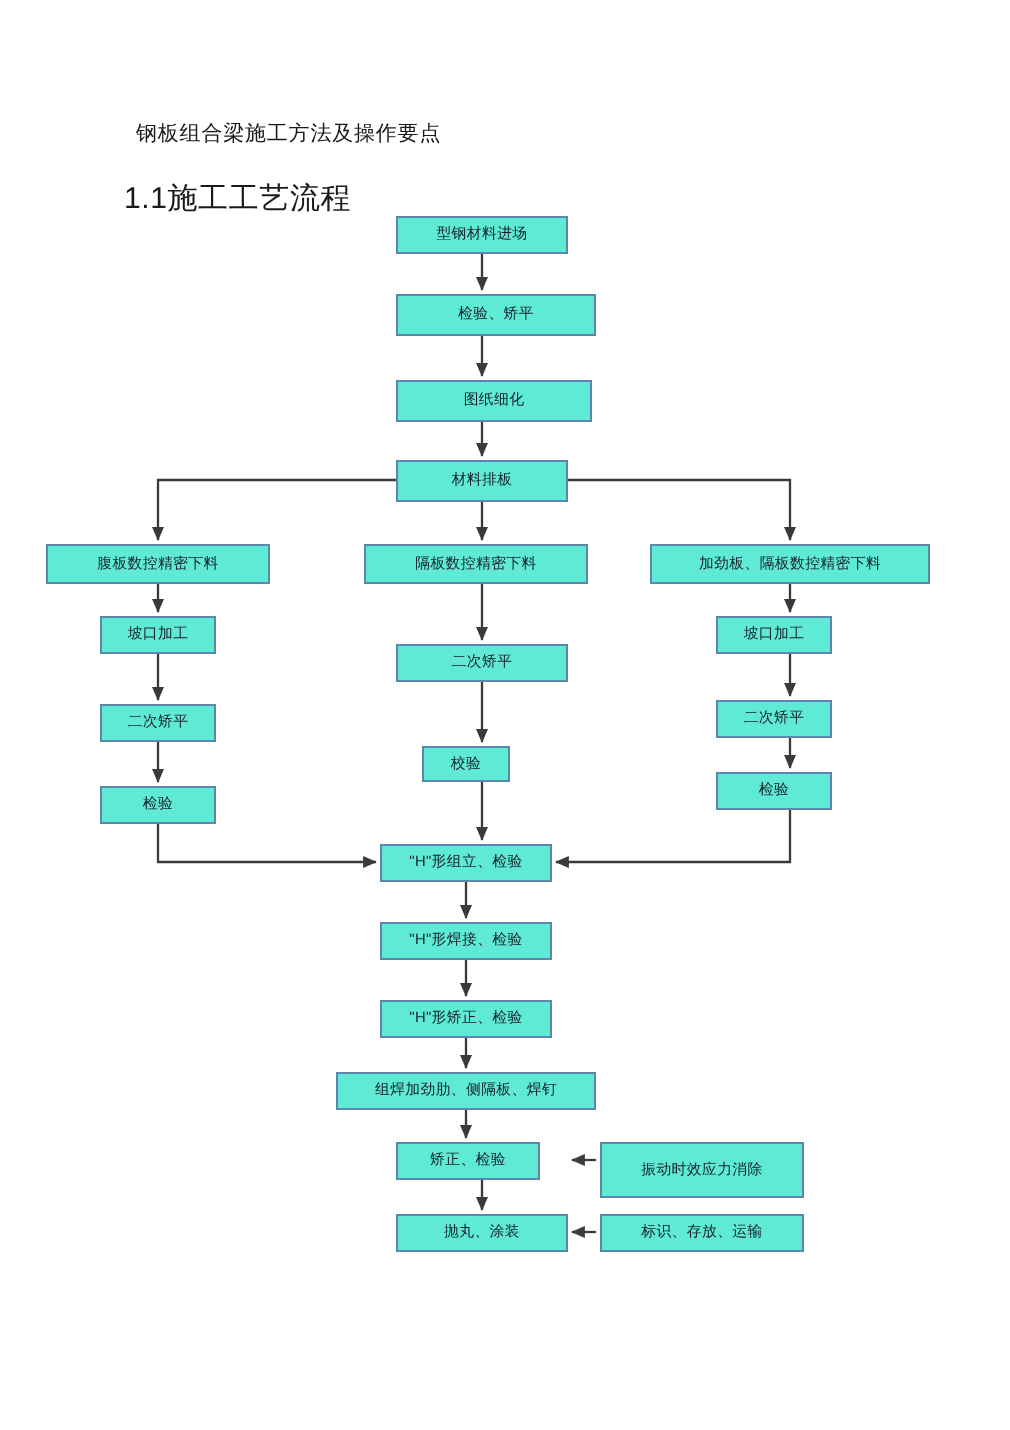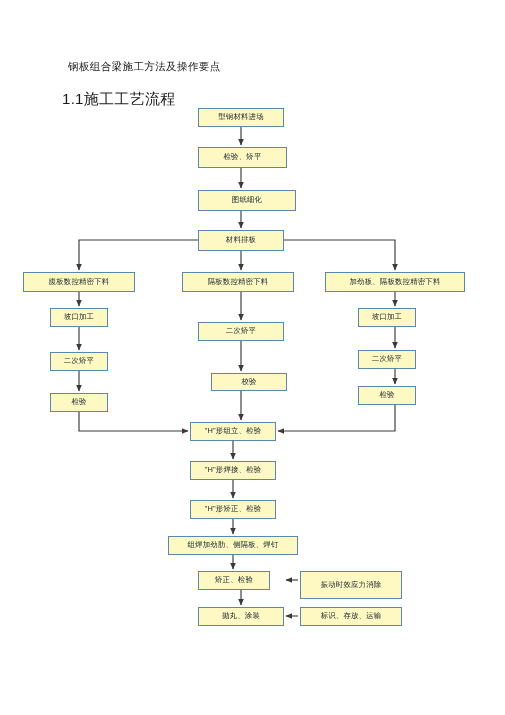--- a/index.html
+++ b/index.html
@@ -40,21 +40,21 @@
   #flow-svg {
     position: absolute;
     left: 0;
     top: 0;
     width: 505px;
     height: 715px;
   }
   .node {
     position: absolute;
     box-sizing: border-box;
-    background: #fef9c3;
+    background: #5eead4;
     border: 1px solid #5a88ab;
     display: flex;
     align-items: center;
     justify-content: center;
     font-size: 7.4px;
     color: #16212b;
     letter-spacing: 0.2px;
     text-align: center;
     line-height: 1.15;
     white-space: nowrap;
@@ -105,31 +105,31 @@
       <path d="M233,555 L233,569"></path>
       <path d="M241,590 L241,605"></path>
 
       <path d="M298,580 L286,580"></path>
       <path d="M298,616 L286,616"></path>
     </g>
   </svg>
 
   <div id="nodes">
       <div class="node" style="left: 198px; top: 108px; width: 86px; height: 19px;">型钢材料进场</div>
-      <div class="node" style="left: 198px; top: 147px; width: 89px; height: 21px;">检验、矫平</div>
+      <div class="node" style="left: 198px; top: 147px; width: 100px; height: 21px;">检验、矫平</div>
       <div class="node" style="left: 198px; top: 190px; width: 98px; height: 21px;">图纸细化</div>
       <div class="node" style="left: 198px; top: 230px; width: 86px; height: 21px;">材料排板</div>
       <div class="node" style="left: 23px; top: 272px; width: 112px; height: 20px;">腹板数控精密下料</div>
       <div class="node" style="left: 182px; top: 272px; width: 112px; height: 20px;">隔板数控精密下料</div>
       <div class="node" style="left: 325px; top: 272px; width: 140px; height: 20px;">加劲板、隔板数控精密下料</div>
       <div class="node" style="left: 50px; top: 308px; width: 58px; height: 19px;">坡口加工</div>
       <div class="node" style="left: 50px; top: 352px; width: 58px; height: 19px;">二次矫平</div>
       <div class="node" style="left: 50px; top: 393px; width: 58px; height: 19px;">检验</div>
       <div class="node" style="left: 198px; top: 322px; width: 86px; height: 19px;">二次矫平</div>
-      <div class="node" style="left: 211px; top: 373px; width: 76px; height: 18px;">校验</div>
+      <div class="node" style="left: 211px; top: 373px; width: 44px; height: 18px;">校验</div>
       <div class="node" style="left: 358px; top: 308px; width: 58px; height: 19px;">坡口加工</div>
       <div class="node" style="left: 358px; top: 350px; width: 58px; height: 19px;">二次矫平</div>
       <div class="node" style="left: 358px; top: 386px; width: 58px; height: 19px;">检验</div>
       <div class="node" style="left: 190px; top: 422px; width: 86px; height: 19px;">"H"形组立、检验</div>
       <div class="node" style="left: 190px; top: 461px; width: 86px; height: 19px;">"H"形焊接、检验</div>
       <div class="node" style="left: 190px; top: 500px; width: 86px; height: 19px;">"H"形矫正、检验</div>
       <div class="node" style="left: 168px; top: 536px; width: 130px; height: 19px;">组焊加劲肋、侧隔板、焊钉</div>
       <div class="node" style="left: 198px; top: 571px; width: 72px; height: 19px;">矫正、检验</div>
       <div class="node" style="left: 198px; top: 607px; width: 86px; height: 19px;">抛丸、涂装</div>
       <div class="node" style="left: 300px; top: 571px; width: 102px; height: 28px;">振动时效应力消除</div>

